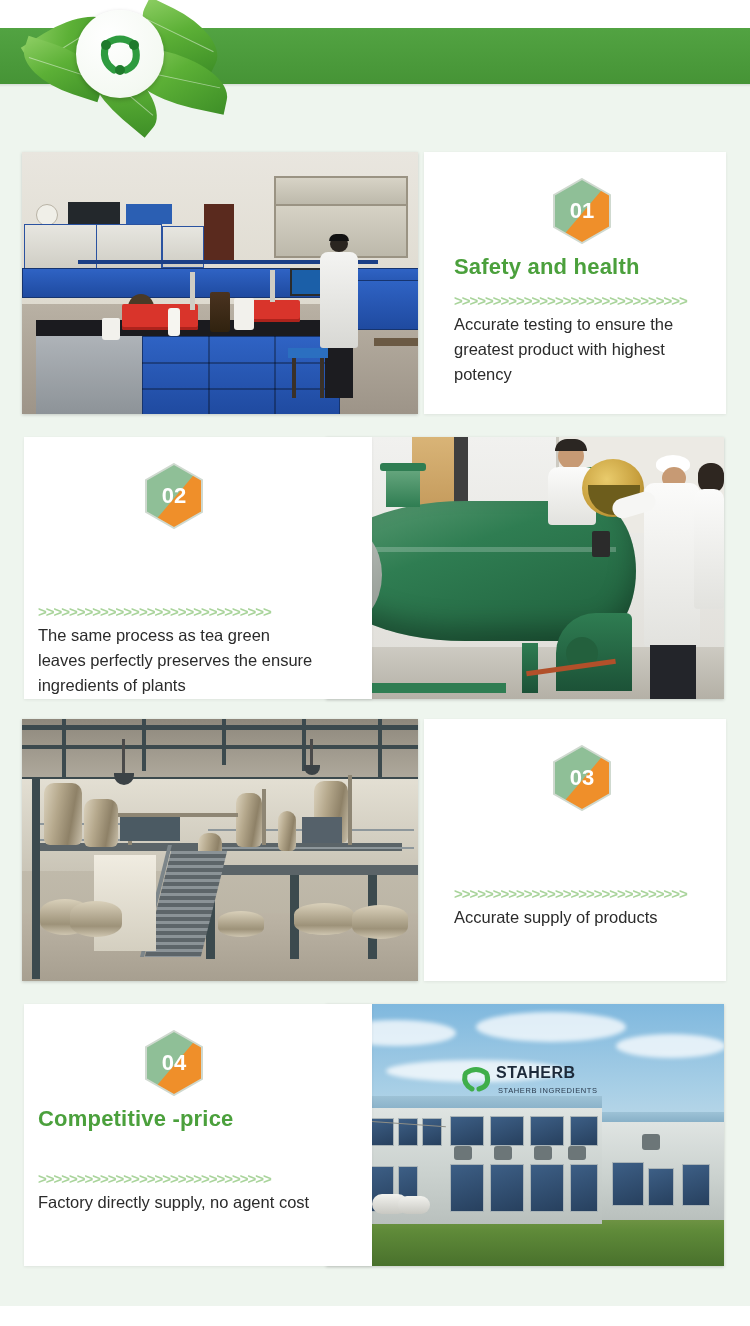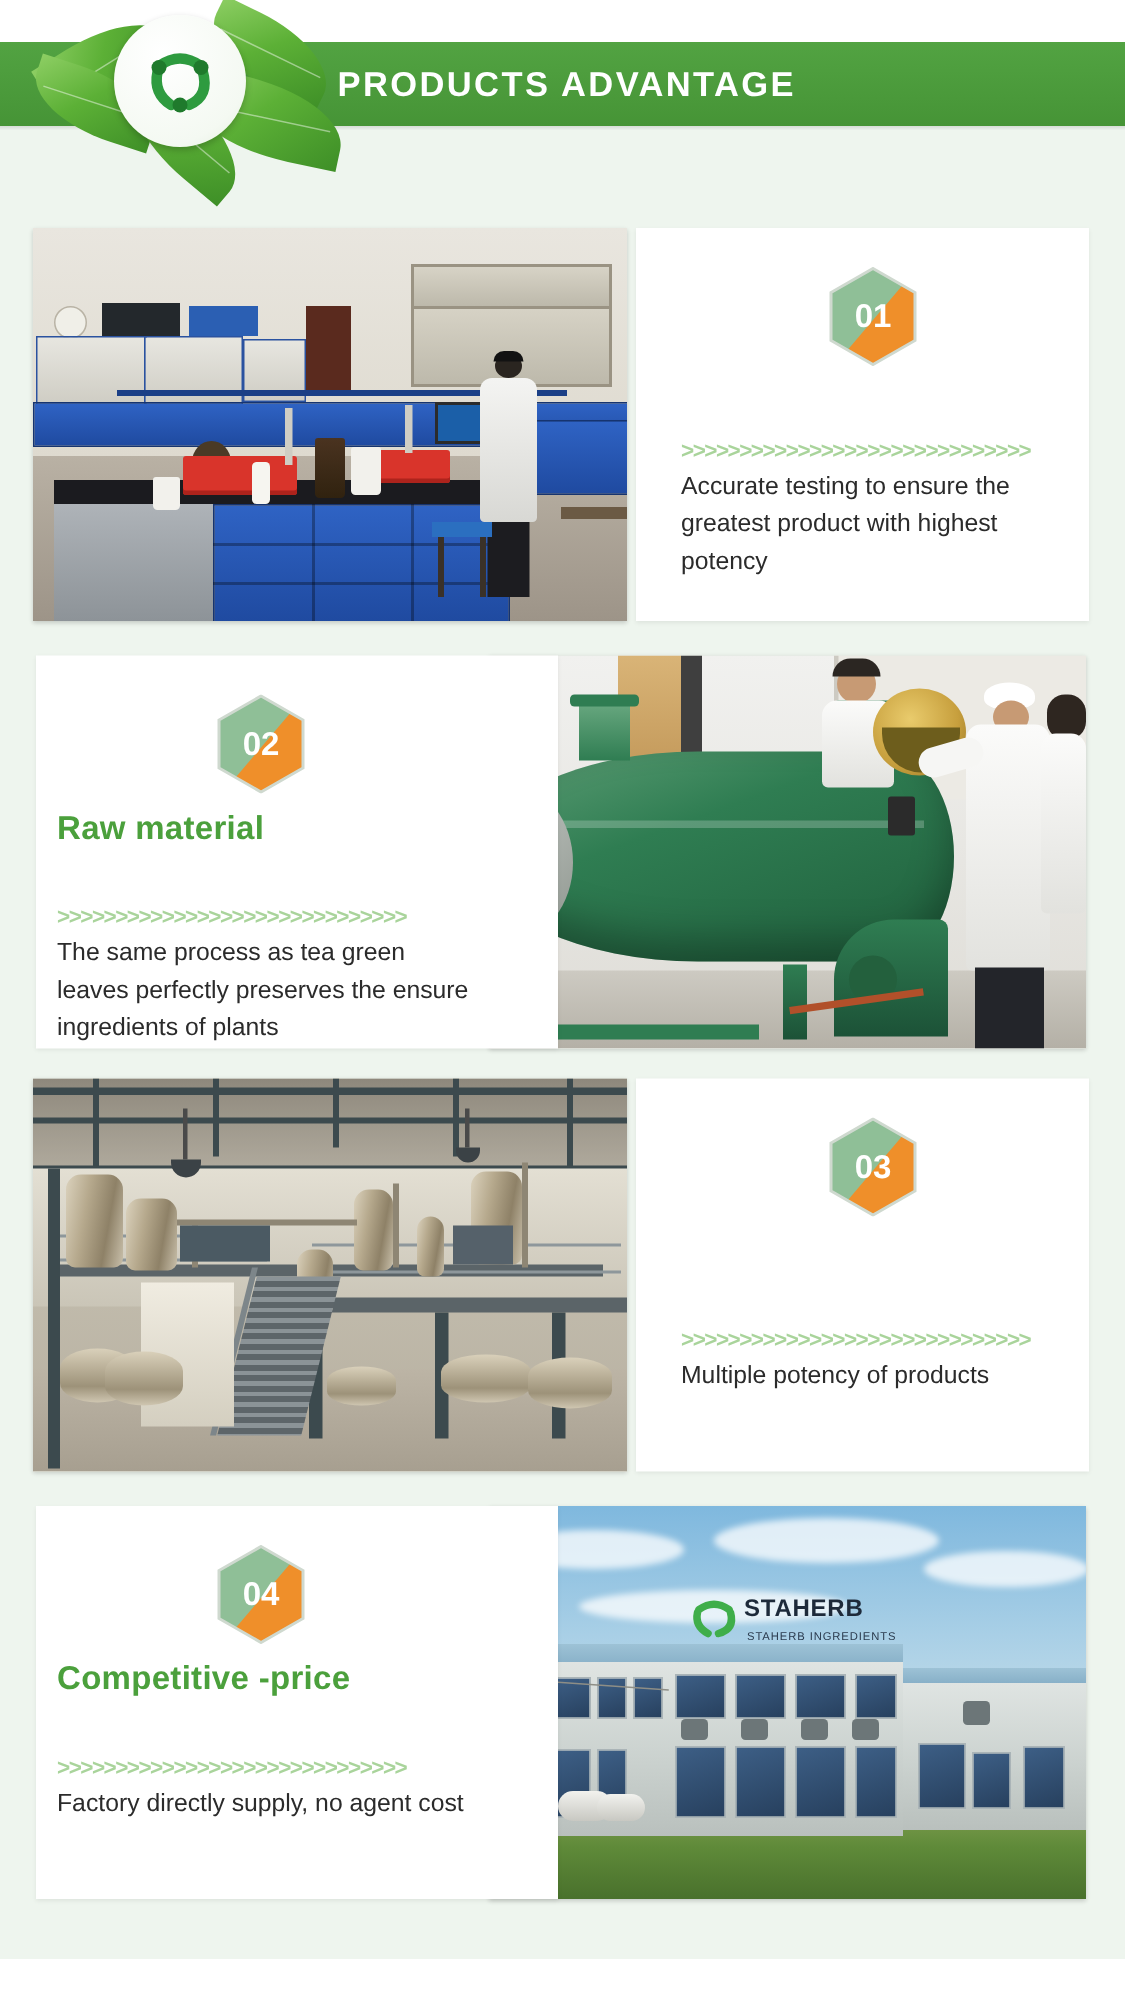--- a/index.html
+++ b/index.html
@@ -214,21 +214,20 @@
           </g>
           <g fill="#1f7a2c">
             <circle cx="16" cy="21" r="5"></circle>
             <circle cx="44" cy="21" r="5"></circle>
             <circle cx="30" cy="46" r="5"></circle>
           </g>
         </svg>
       </div>
     </div>
 
-    <div class="header-title">PRODUCTS ADVANTAGE</div>
   </div>
 
   <div class="row r1">
 
     <div class="photo left">
       <div class="scene">
         <div class="lab-ceiling"></div>
         <div class="lab-wall"></div>
         <div class="lab-floor"></div>
 
@@ -295,20 +294,21 @@
               </clipPath>
           </defs>
           <g clip-path="url(#hexclip1)">
             <rect x="0" y="0" width="60" height="66" fill="#8fbf97"></rect>
             <polygon points="60,0 60,66 4,66" fill="#ef8f2a"></polygon>
           </g>
           <polygon points="30,1 58,17 58,49 30,65 2,49 2,17" fill="none" stroke="#cfd9cf" stroke-width="2"></polygon>
           <text x="30" y="40" text-anchor="middle" font-family="Liberation Sans, sans-serif" font-size="22" font-weight="bold" fill="#ffffff">01</text>
         </svg>
       </div>
+      <div class="c-title">Safety and health</div>
       <div class="chevrons">&gt;&gt;&gt;&gt;&gt;&gt;&gt;&gt;&gt;&gt;&gt;&gt;&gt;&gt;&gt;&gt;&gt;&gt;&gt;&gt;&gt;&gt;&gt;&gt;&gt;&gt;&gt;&gt;&gt;&gt;</div>
       <div class="c-desc">Accurate testing to ensure the greatest product with highest potency</div>
     </div>
   </div>
 
   <div class="row r2">
 
     <div class="photo right">
       <div class="scene">
         <div class="dm-bg"></div>
@@ -363,21 +363,20 @@
               </clipPath>
           </defs>
           <g clip-path="url(#hexclip2)">
             <rect x="0" y="0" width="60" height="66" fill="#8fbf97"></rect>
             <polygon points="60,0 60,66 4,66" fill="#ef8f2a"></polygon>
           </g>
           <polygon points="30,1 58,17 58,49 30,65 2,49 2,17" fill="none" stroke="#cfd9cf" stroke-width="2"></polygon>
           <text x="30" y="40" text-anchor="middle" font-family="Liberation Sans, sans-serif" font-size="22" font-weight="bold" fill="#ffffff">02</text>
         </svg>
       </div>
-      <div class="c-title">Raw material</div>
       <div class="chevrons">&gt;&gt;&gt;&gt;&gt;&gt;&gt;&gt;&gt;&gt;&gt;&gt;&gt;&gt;&gt;&gt;&gt;&gt;&gt;&gt;&gt;&gt;&gt;&gt;&gt;&gt;&gt;&gt;&gt;&gt;</div>
       <div class="c-desc">The same process as tea green leaves perfectly preserves the ensure ingredients of plants</div>
     </div>
   </div>
 
   <div class="row r3">
 
     <div class="photo left">
       <div class="scene">
         <div class="fa-bg"></div>
@@ -448,21 +447,21 @@
           </defs>
           <g clip-path="url(#hexclip3)">
             <rect x="0" y="0" width="60" height="66" fill="#8fbf97"></rect>
             <polygon points="60,0 60,66 4,66" fill="#ef8f2a"></polygon>
           </g>
           <polygon points="30,1 58,17 58,49 30,65 2,49 2,17" fill="none" stroke="#cfd9cf" stroke-width="2"></polygon>
           <text x="30" y="40" text-anchor="middle" font-family="Liberation Sans, sans-serif" font-size="22" font-weight="bold" fill="#ffffff">03</text>
         </svg>
       </div>
       <div class="chevrons">&gt;&gt;&gt;&gt;&gt;&gt;&gt;&gt;&gt;&gt;&gt;&gt;&gt;&gt;&gt;&gt;&gt;&gt;&gt;&gt;&gt;&gt;&gt;&gt;&gt;&gt;&gt;&gt;&gt;&gt;</div>
-      <div class="c-desc">Multiple potency of products</div>
+      <div class="c-desc">Accurate supply of products</div>
     </div>
   </div>
 
   <div class="row r4">
 
     <div class="photo right">
       <div class="scene">
         <div class="bd-sky"></div>
         <div class="bd-cloud" style="left:10px;top:16px;width:120px;height:26px;"></div>
         <div class="bd-cloud" style="left:150px;top:8px;width:150px;height:30px;"></div>

